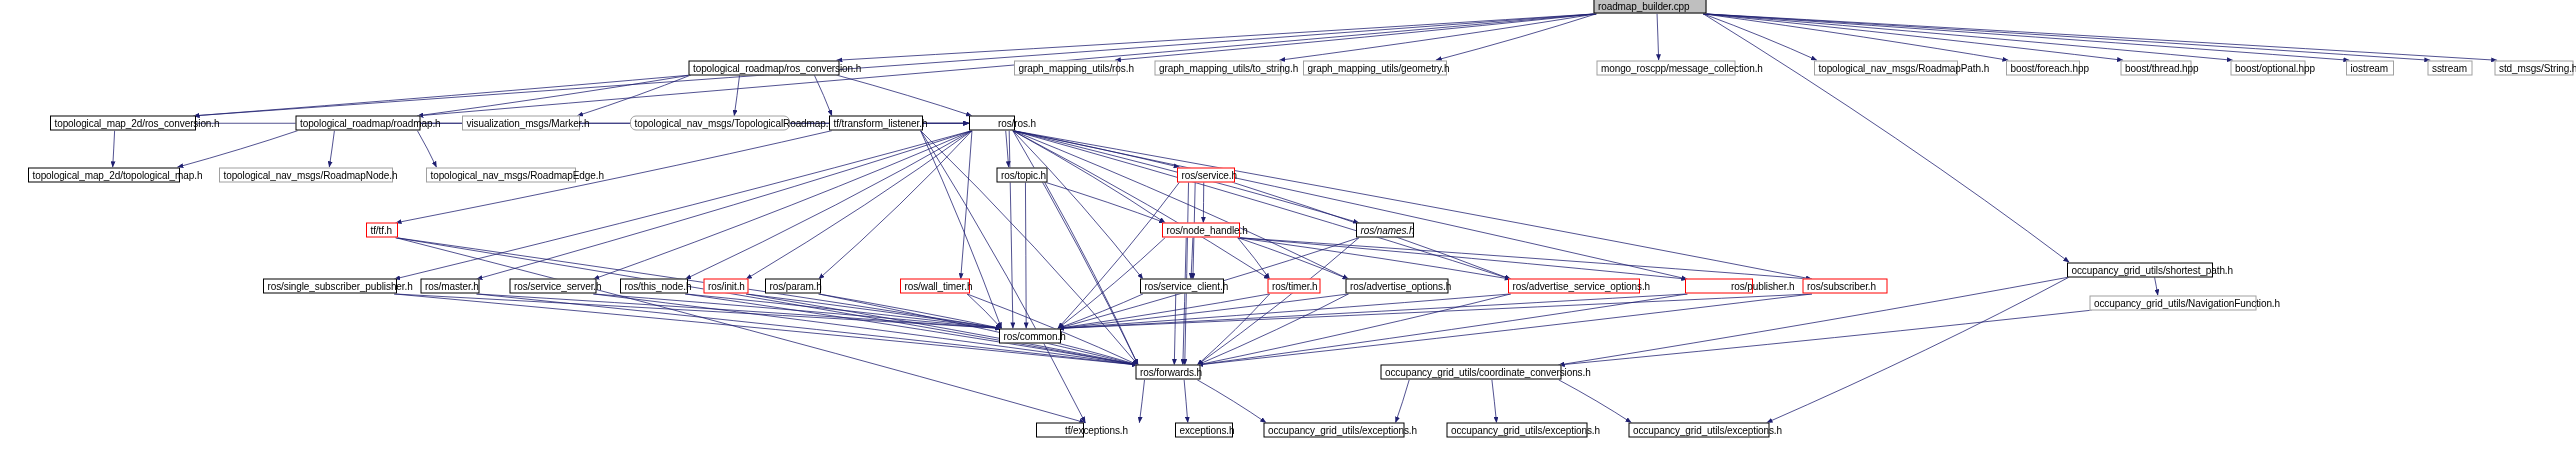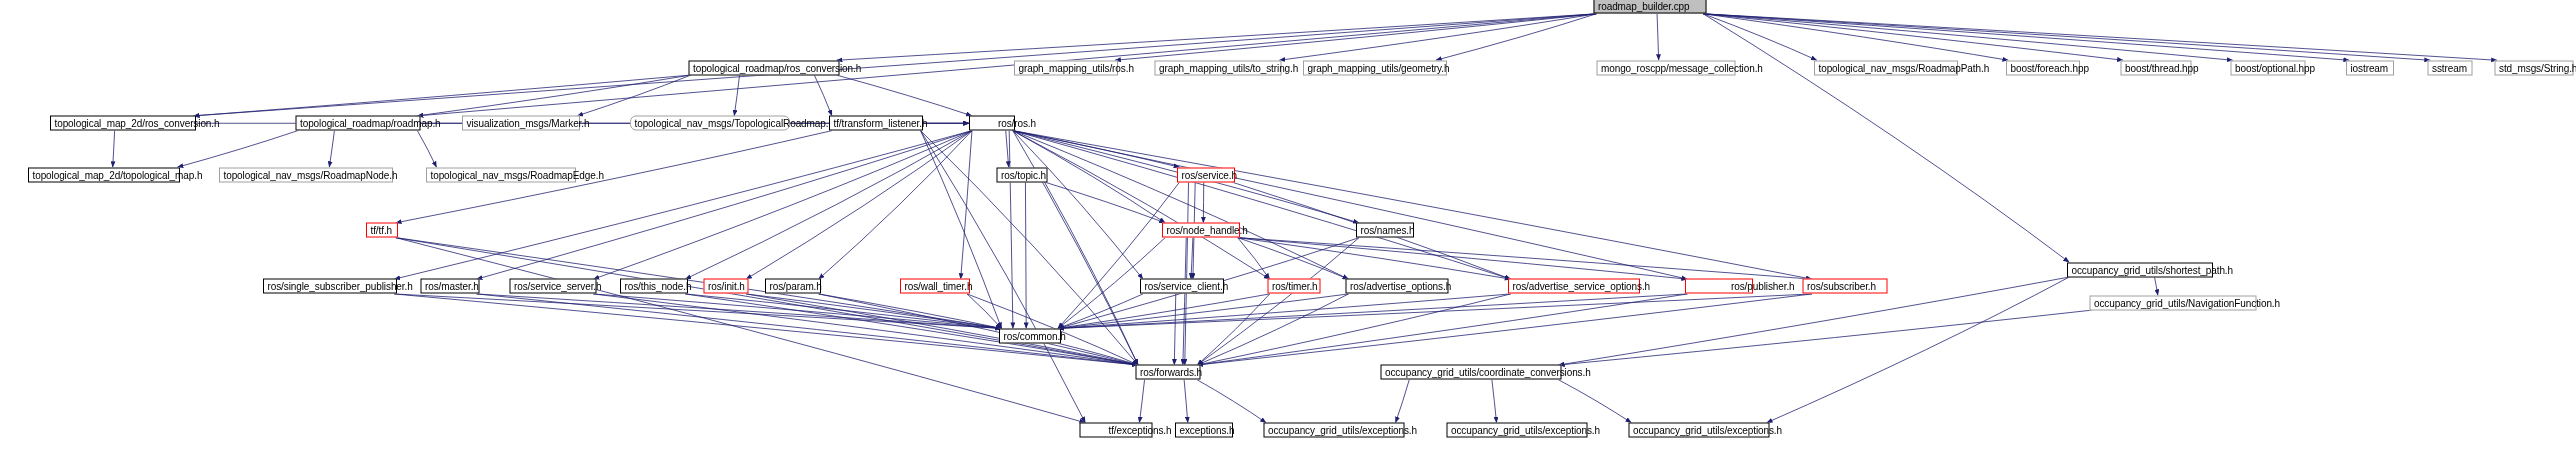--- a/index.html
+++ b/index.html
@@ -157,39 +157,39 @@
       <div class="node" style="left: 710px; top: 123px; width: 160px; border-radius: 6px;">topological_nav_msgs/TopologicalRoadmap.h</div>
       <div class="node black" style="left: 876px; top: 123px; width: 94px;">tf/transform_listener.h</div>
       <div class="node black" style="left: 992px; top: 123px; width: 46px; padding-left: 28px;">ros/ros.h</div>
       <div class="node black" style="left: 104px; top: 175px; width: 152px;">topological_map_2d/topological_map.h</div>
       <div class="node" style="left: 306px; top: 175px; width: 174px;">topological_nav_msgs/RoadmapNode.h</div>
       <div class="node" style="left: 501px; top: 175px; width: 150px;">topological_nav_msgs/RoadmapEdge.h</div>
       <div class="node black" style="left: 1022px; top: 175px; width: 51px;">ros/topic.h</div>
       <div class="node red" style="left: 1206px; top: 175px; width: 58px;">ros/service.h</div>
       <div class="node red" style="left: 382px; top: 230px; width: 32px;">tf/tf.h</div>
       <div class="node red" style="left: 1201px; top: 230px; width: 78px;">ros/node_handle.h</div>
-      <div class="node black" style="left: 1385px; top: 230px; width: 58px;">ros/names.h</div>
+      <div class="node black" style="left: 1385px; top: 230px; width: 58px; font-style: italic;">ros/names.h</div>
       <div class="node black" style="left: 330px; top: 286px; width: 134px;">ros/single_subscriber_publisher.h</div>
       <div class="node black" style="left: 450px; top: 286px; width: 59px;">ros/master.h</div>
       <div class="node black" style="left: 553px; top: 286px; width: 87px;">ros/service_server.h</div>
       <div class="node black" style="left: 654px; top: 286px; width: 68px;">ros/this_node.h</div>
       <div class="node red" style="left: 726px; top: 286px; width: 45px;">ros/init.h</div>
       <div class="node black" style="left: 793px; top: 286px; width: 56px;">ros/param.h</div>
       <div class="node red" style="left: 935px; top: 286px; width: 70px;">ros/wall_timer.h</div>
       <div class="node black" style="left: 1182px; top: 286px; width: 84px;">ros/service_client.h</div>
       <div class="node red" style="left: 1294px; top: 286px; width: 53px;">ros/timer.h</div>
       <div class="node black" style="left: 1397px; top: 286px; width: 103px;">ros/advertise_options.h</div>
       <div class="node red" style="left: 1574px; top: 286px; width: 132px;">ros/advertise_service_options.h</div>
       <div class="node red" style="left: 1719px; top: 286px; width: 68px; padding-left: 45px;">ros/publisher.h</div>
       <div class="node red" style="left: 1845px; top: 286px; width: 85px;">ros/subscriber.h</div>
       <div class="node black" style="left: 2140px; top: 270px; width: 146px;">occupancy_grid_utils/shortest_path.h</div>
       <div class="node black" style="left: 1030px; top: 336px; width: 62px;">ros/common.h</div>
       <div class="node" style="left: 2173px; top: 303px; width: 167px;">occupancy_grid_utils/NavigationFunction.h</div>
       <div class="node black" style="left: 1168px; top: 372px; width: 65px;">ros/forwards.h</div>
       <div class="node black" style="left: 1471px; top: 372px; width: 181px;">occupancy_grid_utils/coordinate_conversions.h</div>
-      <div class="node black" style="left: 1116px; top: 430px; width: 73px; padding-left: 28px;">tf/exceptions.h</div>
+      <div class="node black" style="left: 1060px; top: 430px; width: 48px; padding-left: 28px;">tf/exceptions.h</div>
       <div class="node black" style="left: 1204px; top: 430px; width: 58px;">exceptions.h</div>
       <div class="node black" style="left: 1334px; top: 430px; width: 141px;">occupancy_grid_utils/exceptions.h</div>
       <div class="node black" style="left: 1517px; top: 430px; width: 141px;">occupancy_grid_utils/exceptions.h</div>
       <div class="node black" style="left: 1699px; top: 430px; width: 141px;">occupancy_grid_utils/exceptions.h</div>
     </div>
 </div>
 
 
 </body></html>

